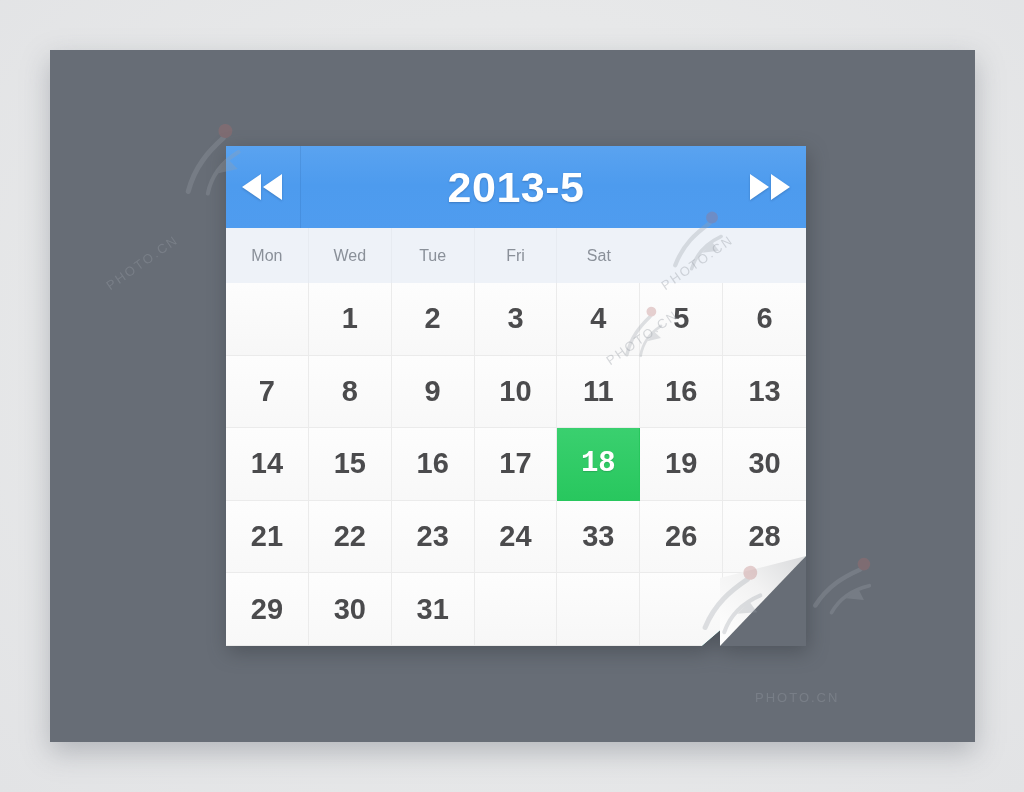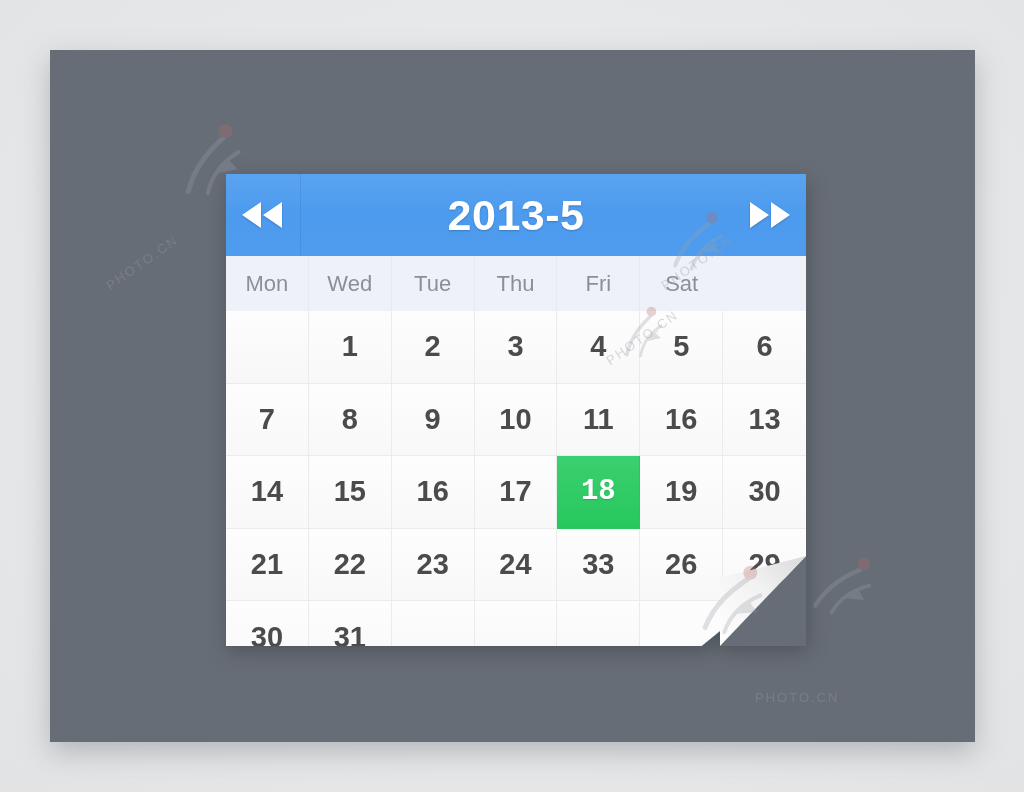--- a/index.html
+++ b/index.html
@@ -42,21 +42,20 @@
     width: 580px;
     height: 500px;
     filter: drop-shadow(2px 6px 10px rgba(40,44,50,0.38));
   }
   .card-inner {
     position: absolute;
     inset: 0;
     background: #14b8a6;
     
     clip-path: polygon(0 0, 100% 0, 100% 82%, 82% 100%, 0 100%);
-    margin-top: 28px;
   }
 
   
   #calendar-header {
     position: absolute;
     left: 0;
     top: 0;
     width: 580px;
     height: 82px;
     background: linear-gradient(180deg, #5aa3f0 0%, #4d9bee 48%, #4f9cef 100%);
@@ -100,21 +99,21 @@
     height: 55px;
     display: grid;
     grid-template-columns: repeat(7, 1fr);
     background: #eef2f8;
     border-bottom: 1px solid #e3e7ec;
   }
   .weekday-cell {
     display: flex;
     align-items: center;
     justify-content: center;
-    font-size: 22px;
+    font-size: 16px;
     color: #8a9099;
     font-weight: normal;
     user-select: none;
     border-right: 1px solid #e7ebf1;
     box-sizing: border-box;
   }
   .weekday-cell:last-child { border-right: none; }
 
   
   #days-grid {
@@ -211,21 +210,20 @@
             <polygon points="24,2 24,28 43,15" fill="#ffffff"></polygon>
           </svg>
         </span>
       </div>
     </div>
 
     <div id="weekday-row">
         <div class="weekday-cell">Mon</div>
         <div class="weekday-cell">Wed</div>
         <div class="weekday-cell">Tue</div>
-        <div class="weekday-cell">Thu</div>
         <div class="weekday-cell">Fri</div>
         <div class="weekday-cell">Sat</div>
       </div>
 
     <div id="days-grid">
         <div class="day-cell empty"></div>
         <div class="day-cell">1</div>
         <div class="day-cell">2</div>
         <div class="day-cell">3</div>
         <div class="day-cell">4</div>
@@ -244,20 +242,21 @@
         <div class="day-cell">17</div>
         <div class="day-cell selected">18</div>
         <div class="day-cell">19</div>
         <div class="day-cell">30</div>
         <div class="day-cell">21</div>
         <div class="day-cell">22</div>
         <div class="day-cell">23</div>
         <div class="day-cell">24</div>
         <div class="day-cell">33</div>
         <div class="day-cell">26</div>
+        <div class="day-cell">28</div>
         <div class="day-cell">29</div>
         <div class="day-cell">30</div>
         <div class="day-cell">31</div>
         <div class="day-cell empty"></div>
         <div class="day-cell empty"></div>
         <div class="day-cell empty"></div>
       </div>
 
   </div>
 

